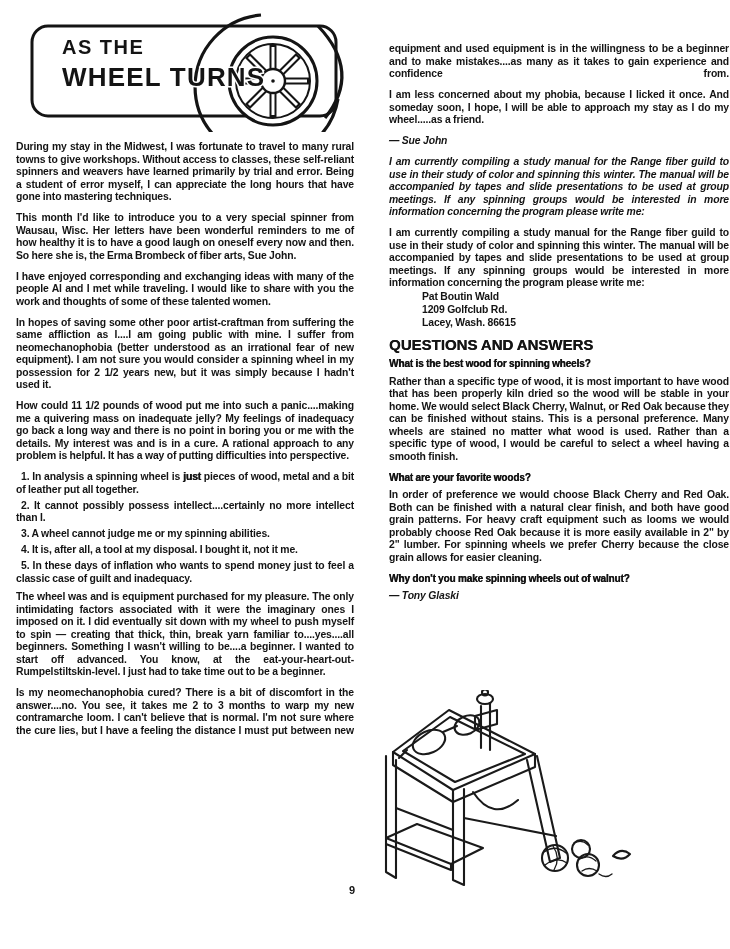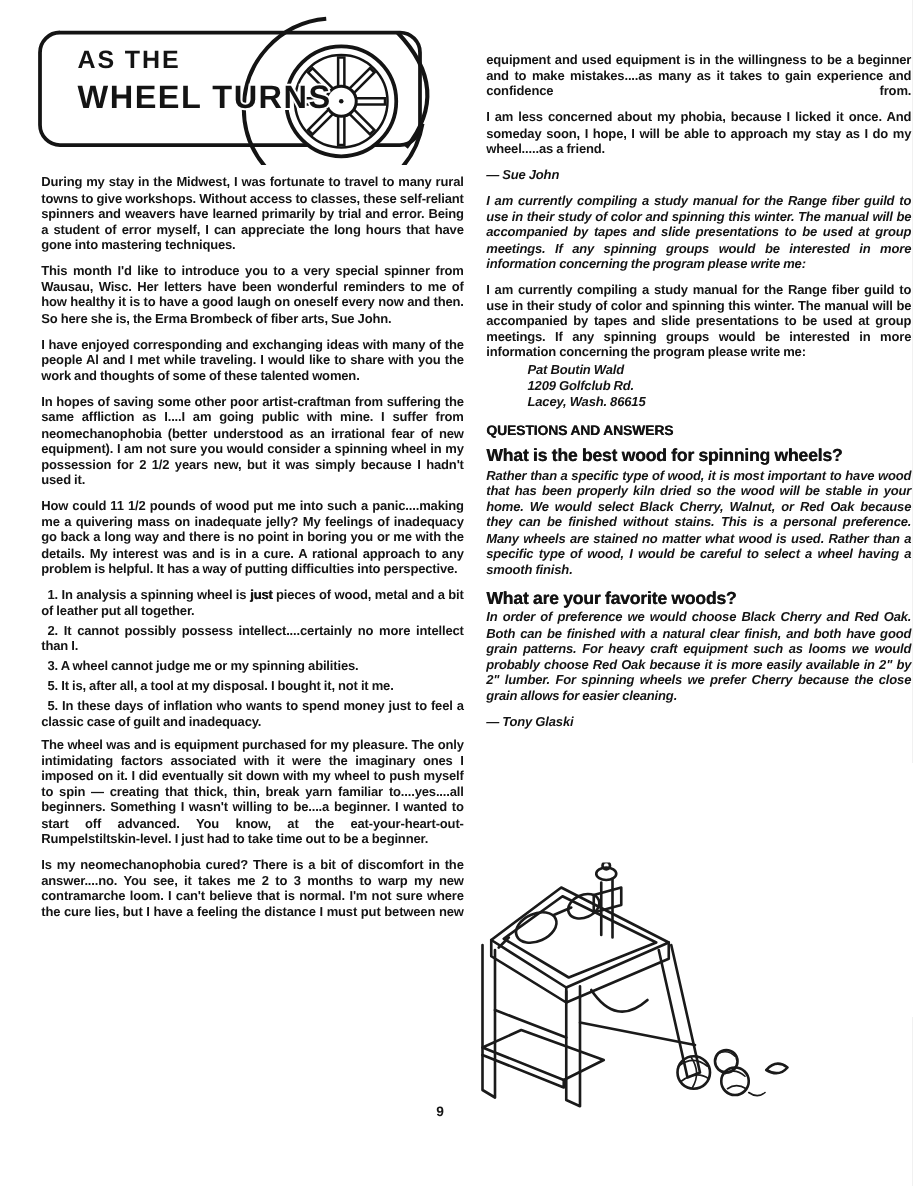--- a/index.html
+++ b/index.html
@@ -15,37 +15,37 @@
     font-family:"Liberation Sans", sans-serif; font-weight:bold; fill:#141414;
     paint-order:stroke; stroke:#ffffff; stroke-width:3px;
   }
   .mast-line1 { font-size:20px; letter-spacing:1.5px; }
   .mast-line2 { font-size:26px; letter-spacing:1.2px; }
   
   .col {
     position:absolute; font-size:10.4px; font-weight:bold; line-height:12.5px;
     text-align:justify; letter-spacing:-0.12px; word-spacing:-0.25px;
   }
-  .col-left  { left:33px;  top:141px; width:338px; }
+  .col-left  { left:16px;  top:141px; width:338px; }
   .col-right { left:389px; top:14px;  width:340px;margin-top:29px; }
   .col p { margin:0 0 8.5px 0; }
   .runover { text-align-last:justify; }
   .sig { font-style:italic; padding-right:40px; margin:4px 0 12px 0; }
   .sig-tony { margin:6px 0 0 0; }
   .italic-note { font-style:italic; }
   .plain-note { margin-bottom:0 !important; }
   .num-list { margin:0 0 6px 0; }
   .list-item { margin:0 0 3.5px 0; text-indent:5px; }
   .heavy-word { text-shadow:0.45px 0 0 currentColor; }
   .address { padding-left:33px; margin:0 0 10px 0; }
-  .address div { line-height:13px;font-style:italic; }
-  .qa-heading { font-size:11px; margin:4px 0 7px 0; letter-spacing:0;
+  .address div { line-height:13px; }
+  .qa-heading { font-size:15px; margin:4px 0 7px 0; letter-spacing:0;
                 text-shadow:0.35px 0 0 currentColor; }
-  .qa-q { font-size:14px; margin:0 0 5px 0; text-shadow:0.35px 0 0 currentColor; }
-  .qa-a { margin:0 0 7px 0;font-style:italic; }
+  .qa-q { font-size:10px; margin:0 0 5px 0; text-shadow:0.35px 0 0 currentColor; }
+  .qa-a { margin:0 0 7px 0; }
   
   .illustration { position:absolute; left:377px; top:690px; }
   .page-number { position:absolute; left:349px; top:884px; font-size:11px; font-weight:bold; }
   .sketch { stroke:#1a1a1a; stroke-width:2.1; fill:none; stroke-linecap:round; stroke-linejoin:round; }
   .sketch-thin { stroke:#1a1a1a; stroke-width:1.3; fill:none; stroke-linecap:round; }
 </style>
 </head>
 <body>
 
 <div class="page">
@@ -95,21 +95,21 @@
     <p>During my stay in the Midwest, I was fortunate to travel to many rural towns to give workshops. Without access to classes, these self-reliant spinners and weavers have learned primarily by trial and error. Being a student of error myself, I can appreciate the long hours that have gone into mastering techniques.</p>
     <p>This month I'd like to introduce you to a very special spinner from Wausau, Wisc. Her letters have been wonderful reminders to me of how healthy it is to have a good laugh on oneself every now and then. So here she is, the Erma Brombeck of fiber arts, Sue John.</p>
     <p>I have enjoyed corresponding and exchanging ideas with many of the people Al and I met while traveling. I would like to share with you the work and thoughts of some of these talented women.</p>
     <p>In hopes of saving some other poor artist-craftman from suffering the same affliction as I....I am going public with mine. I suffer from neomechanophobia (better understood as an irrational fear of new equipment). I am not sure you would consider a spinning wheel in my possession for 2 1/2 years new, but it was simply because I hadn't used it.</p>
     <p>How could 11 1/2 pounds of wood put me into such a panic....making me a quivering mass on inadequate jelly? My feelings of inadequacy go back a long way and there is no point in boring you or me with the details. My interest was and is in a cure. A rational approach to any problem is helpful. It has a way of putting difficulties into perspective.</p>
 
     <div class="num-list">
       <div class="list-item"><span>1.  In analysis a spinning wheel is </span><span class="heavy-word">just</span><span> pieces of wood, metal and a bit of leather put all together.</span></div>
       <div class="list-item"><span>2.  It cannot possibly possess intellect....certainly no more intellect than I.</span></div>
       <div class="list-item"><span>3.  A wheel cannot judge me or my spinning abilities.</span></div>
-      <div class="list-item"><span>5.  It is, after all, a tool at my disposal. I bought it, not it me.</span></div>
+      <div class="list-item"><span>4.  It is, after all, a tool at my disposal. I bought it, not it me.</span></div>
       <div class="list-item"><span>5.  In these days of inflation who wants to spend money just to feel a classic case of guilt and inadequacy.</span></div>
     </div>
 
     <p>The wheel was and is equipment purchased for my pleasure. The only intimidating factors associated with it were the imaginary ones I imposed on it. I did eventually sit down with my wheel to push myself to spin — creating that thick, thin, break yarn familiar to....yes....all beginners. Something I wasn't willing to be....a beginner. I wanted to start off advanced. You know, at the eat-your-heart-out-Rumpelstiltskin-level. I just had to take time out to be a beginner.</p>
     <p class="runover">Is my neomechanophobia cured? There is a bit of discomfort in the answer....no. You see, it takes me 2 to 3 months to warp my new contramarche loom. I can't believe that is normal. I'm not sure where the cure lies, but I have a feeling the distance I must put between new</p>
   </div>
 
   <div class="col col-right">
     <p class="runover">equipment and used equipment is in the willingness to be a beginner and to make mistakes....as many as it takes to gain experience and confidence from.</p>
     <p>I am less concerned about my phobia, because I licked it once. And someday soon, I hope, I will be able to approach my stay as I do my wheel.....as a friend.</p>
@@ -124,20 +124,21 @@
     </div>
 
     <h2 class="qa-heading">QUESTIONS AND ANSWERS</h2>
 
     <h3 class="qa-q">What is the best wood for spinning wheels?</h3>
     <p class="qa-a">Rather than a specific type of wood, it is most important to have wood that has been properly kiln dried so the wood will be stable in your home. We would select Black Cherry, Walnut, or Red Oak because they can be finished without stains. This is a personal preference. Many wheels are stained no matter what wood is used. Rather than a specific type of wood, I would be careful to select a wheel having a smooth finish.</p>
 
     <h3 class="qa-q">What are your favorite woods?</h3>
     <p class="qa-a">In order of preference we would choose Black Cherry and Red Oak. Both can be finished with a natural clear finish, and both have good grain patterns. For heavy craft equipment such as looms we would probably choose Red Oak because it is more easily available in 2" by 2" lumber. For spinning wheels we prefer Cherry because the close grain allows for easier cleaning.</p>
 
+    <h3 class="qa-q">Why don't you make spinning wheels out of walnut?</h3>
 
     <p class="sig sig-tony">— Tony Glaski</p>
   </div>
 
   <svg class="illustration" width="264" height="200" viewBox="0 0 264 200">
     <g class="sketch">
 
       <path d="M 16 62 L 72 20 L 158 64 L 76 100 Z"></path>
       <path d="M 26 61 L 73 27 L 148 64 L 78 92 Z"></path>
 

